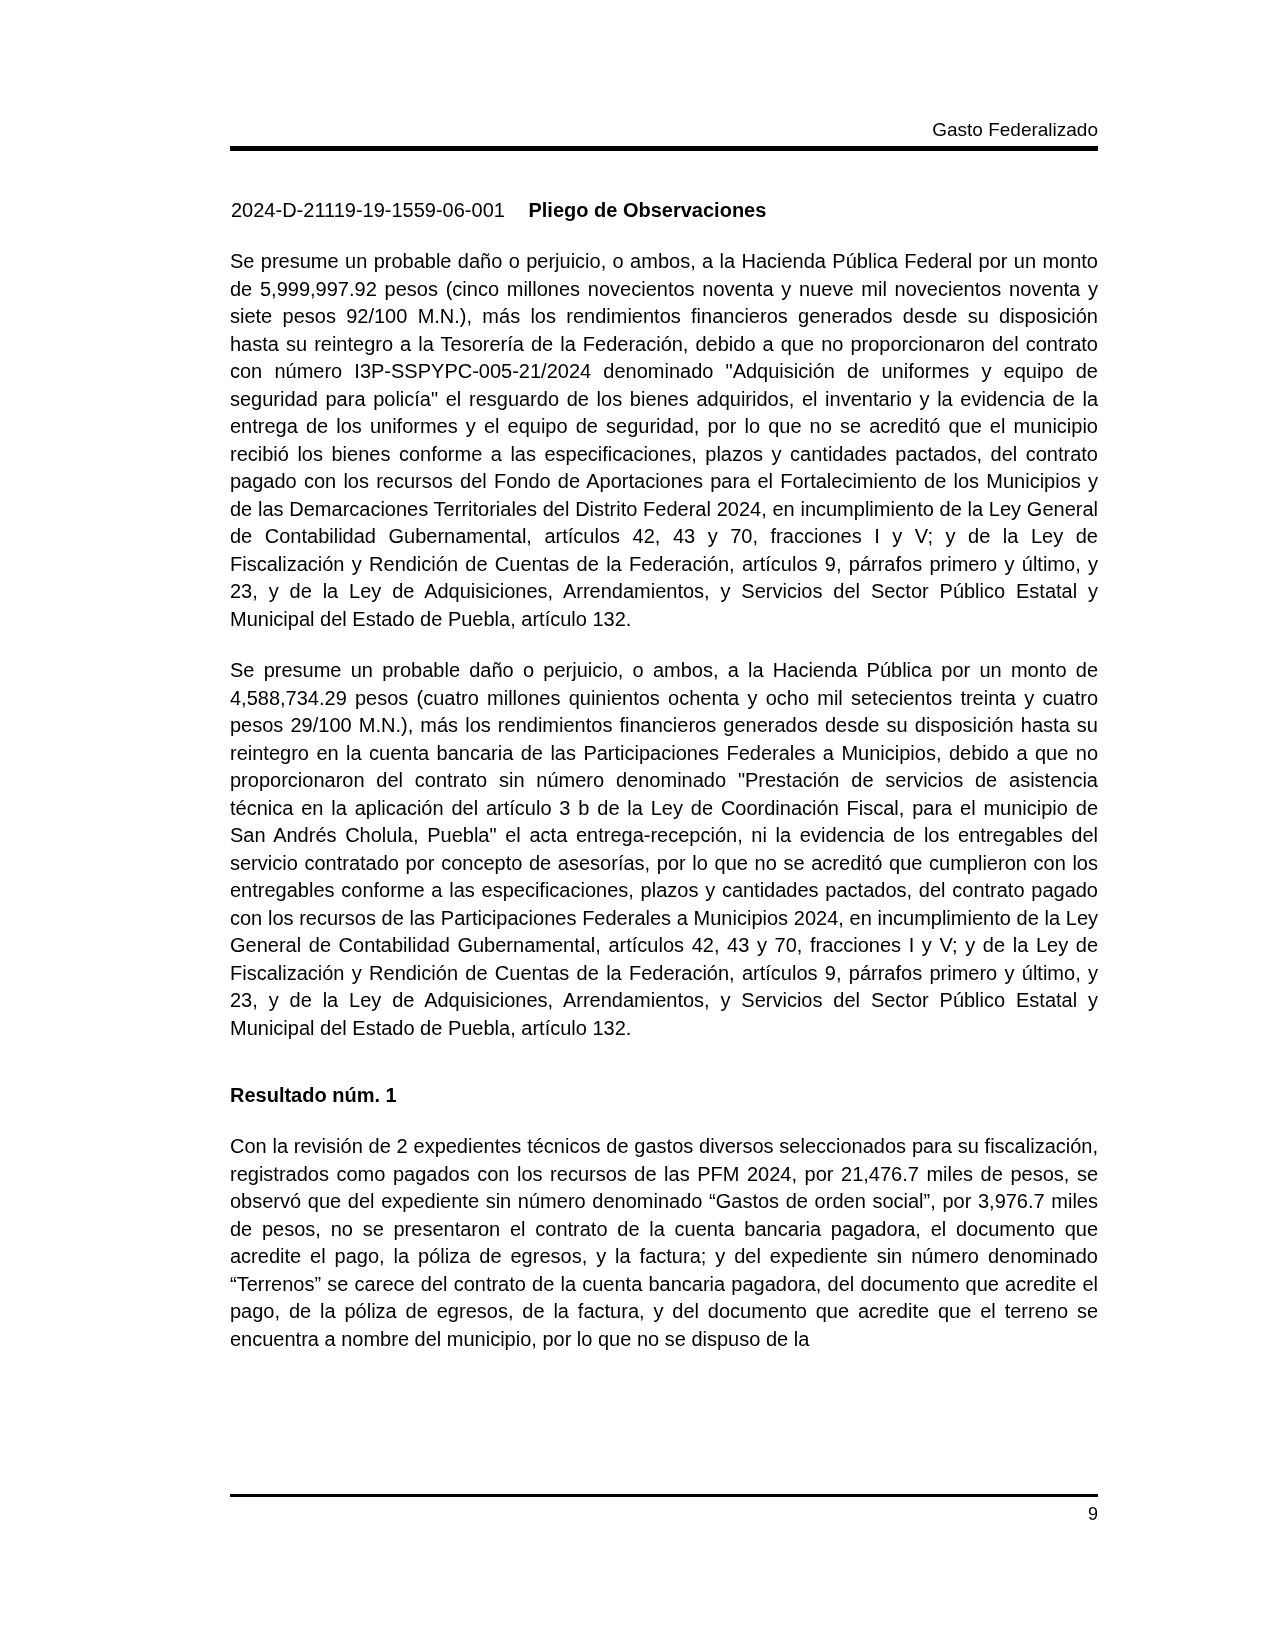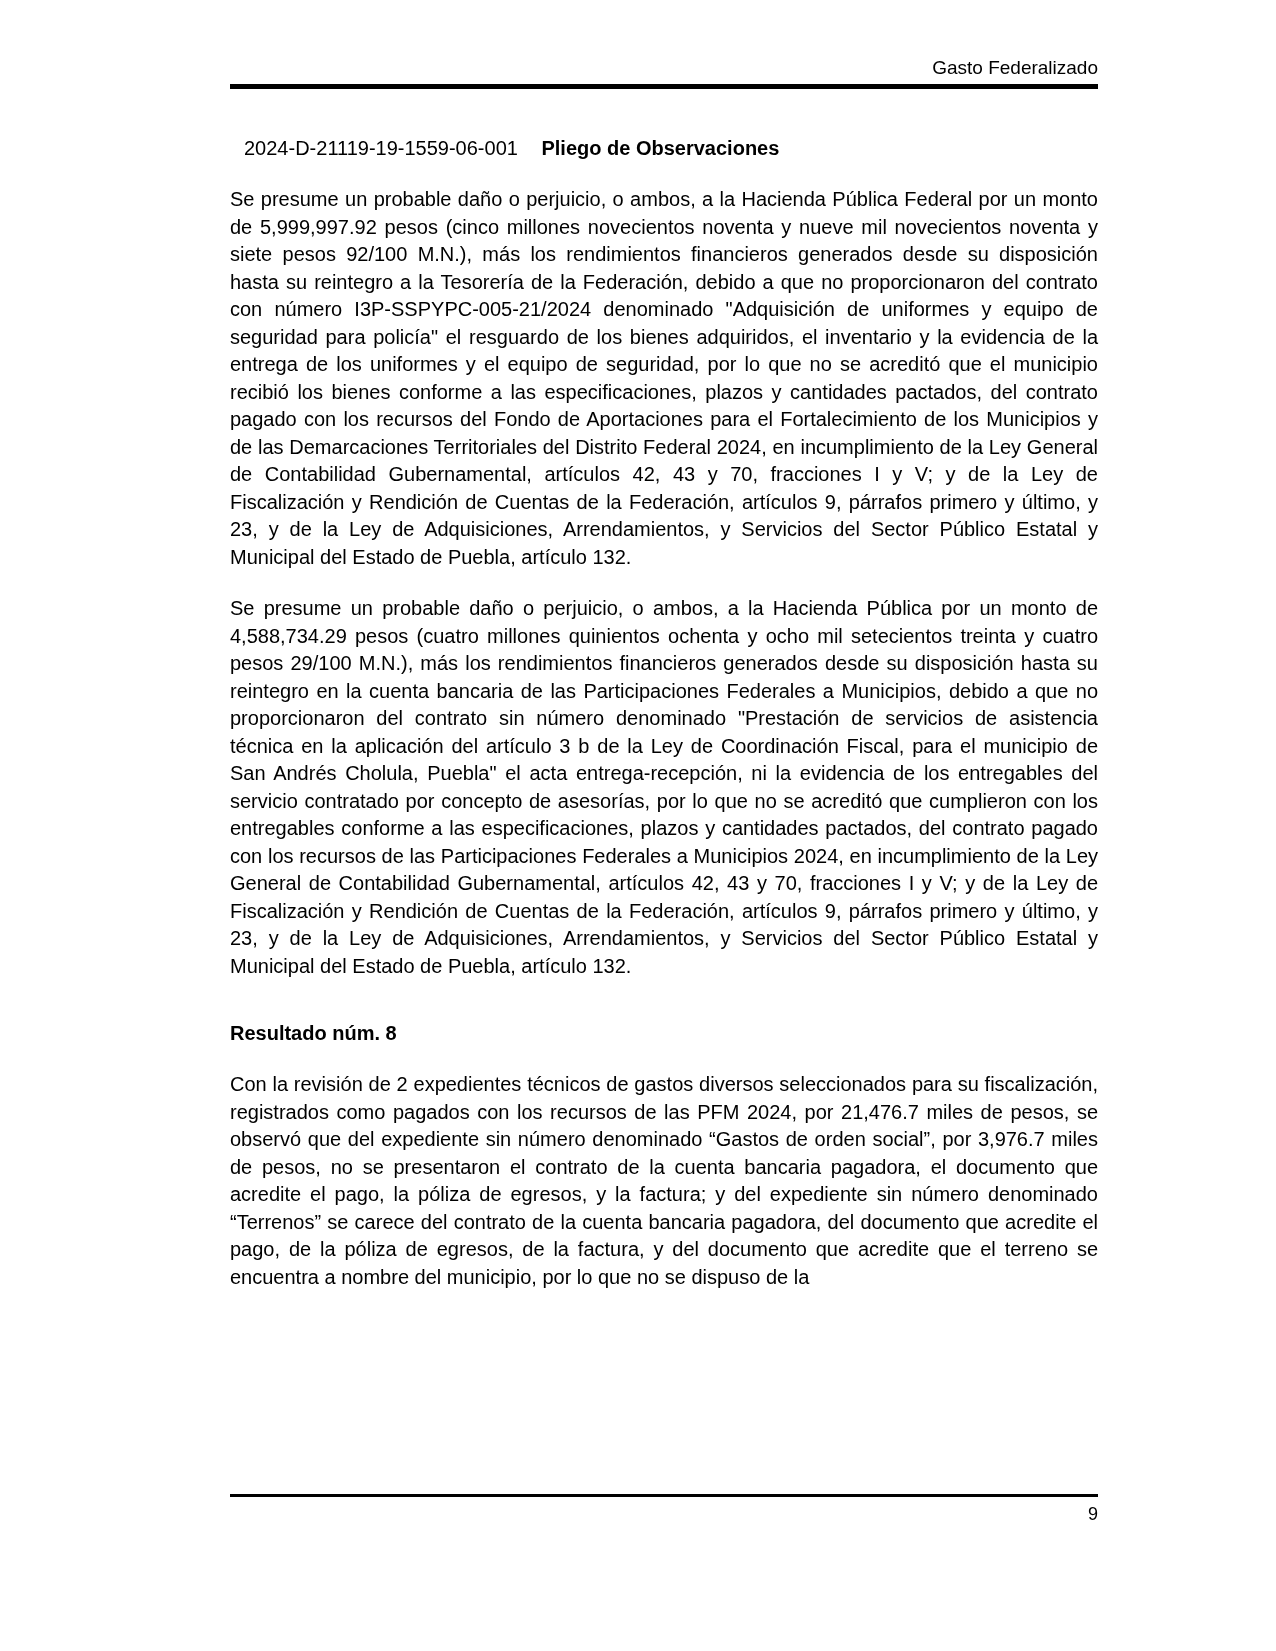--- a/index.html
+++ b/index.html
@@ -18,34 +18,34 @@
     overflow: hidden;
   }
   .content {
     position: absolute;
     left: 230px;
     width: 868px;
     top: 0;
   }
   
   .running-header {
-    margin-top: 56px;
+    margin-top: 118px;
     text-align: right;
     font-size: 19px;
     line-height: 24px;
     color: #000000;
   }
   .header-rule {
     margin-top: 4px;
     height: 5px;
     background: #000000;
   }
   
   .obs-heading {
-    margin: 46px 0 0 14px;
+    margin: 46px 0 0 1px;
     font-size: 20px;
     font-weight: normal;
     line-height: 27px;
   }
   .obs-heading .obs-code {
     font-weight: normal;
   }
   .obs-heading .obs-title {
     font-weight: bold;
     margin-left: 18px;
@@ -93,21 +93,21 @@
     <div class="header-rule"></div>
 
     <h2 class="obs-heading">
       <span class="obs-code">2024-D-21119-19-1559-06-001</span>
       <span class="obs-title">Pliego de Observaciones</span>
     </h2>
     <p class="body-par">Se presume un probable daño o perjuicio, o ambos, a la Hacienda Pública Federal por un monto de 5,999,997.92 pesos (cinco millones novecientos noventa y nueve mil novecientos noventa y siete pesos 92/100 M.N.), más los rendimientos financieros generados desde su disposición hasta su reintegro a la Tesorería de la Federación, debido a que no proporcionaron del contrato con número I3P-SSPYPC-005-21/2024 denominado "Adquisición de uniformes y equipo de seguridad para policía" el resguardo de los bienes adquiridos, el inventario y la evidencia de la entrega de los uniformes y el equipo de seguridad, por lo que no se acreditó que el municipio recibió los bienes conforme a las especificaciones, plazos y cantidades pactados, del contrato pagado con los recursos del Fondo de Aportaciones para el Fortalecimiento de los Municipios y de las Demarcaciones Territoriales del Distrito Federal 2024, en incumplimiento de la Ley General de Contabilidad Gubernamental, artículos 42, 43 y 70, fracciones I y V; y de la Ley de Fiscalización y Rendición de Cuentas de la Federación, artículos 9, párrafos primero y último, y 23, y de la Ley de Adquisiciones, Arrendamientos, y Servicios del Sector Público Estatal y Municipal del Estado de Puebla, artículo 132.</p>
 
     <p class="body-par">Se presume un probable daño o perjuicio, o ambos, a la Hacienda Pública por un monto de 4,588,734.29 pesos (cuatro millones quinientos ochenta y ocho mil setecientos treinta y cuatro pesos 29/100 M.N.), más los rendimientos financieros generados desde su disposición hasta su reintegro en la cuenta bancaria de las Participaciones Federales a Municipios, debido a que no proporcionaron del contrato sin número denominado "Prestación de servicios de asistencia técnica en la aplicación del artículo 3 b de la Ley de Coordinación Fiscal, para el municipio de San Andrés Cholula, Puebla" el acta entrega-recepción, ni la evidencia de los entregables del servicio contratado por concepto de asesorías, por lo que no se acreditó que cumplieron con los entregables conforme a las especificaciones, plazos y cantidades pactados, del contrato pagado con los recursos de las Participaciones Federales a Municipios 2024, en incumplimiento de la Ley General de Contabilidad Gubernamental, artículos 42, 43 y 70, fracciones I y V; y de la Ley de Fiscalización y Rendición de Cuentas de la Federación, artículos 9, párrafos primero y último, y 23, y de la Ley de Adquisiciones, Arrendamientos, y Servicios del Sector Público Estatal y Municipal del Estado de Puebla, artículo 132.</p>
 
-    <h2 class="result-heading">Resultado núm. 8</h2>
+    <h2 class="result-heading">Resultado núm. 1</h2>
     <p class="body-par">Con la revisión de 2 expedientes técnicos de gastos diversos seleccionados para su fiscalización, registrados como pagados con los recursos de las PFM 2024, por 21,476.7 miles de pesos, se observó que del expediente sin número denominado “Gastos de orden social”, por 3,976.7 miles de pesos, no se presentaron el contrato de la cuenta bancaria pagadora, el documento que acredite el pago, la póliza de egresos, y la factura; y del expediente sin número denominado “Terrenos” se carece del contrato de la cuenta bancaria pagadora, del documento que acredite el pago, de la póliza de egresos, de la factura, y del documento que acredite que el terreno se encuentra a nombre del municipio, por lo que no se dispuso de la</p>
 
   </div>
 
   <div class="footer">
     <div class="footer-rule"></div>
     <div class="page-number">9</div>
   </div>
 </div>
 

